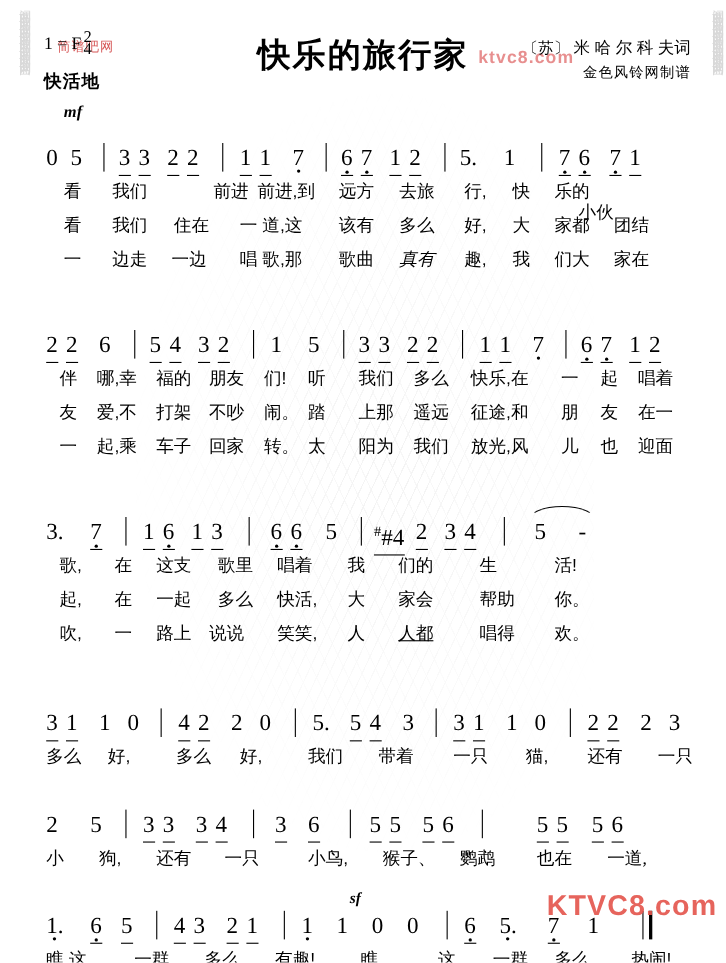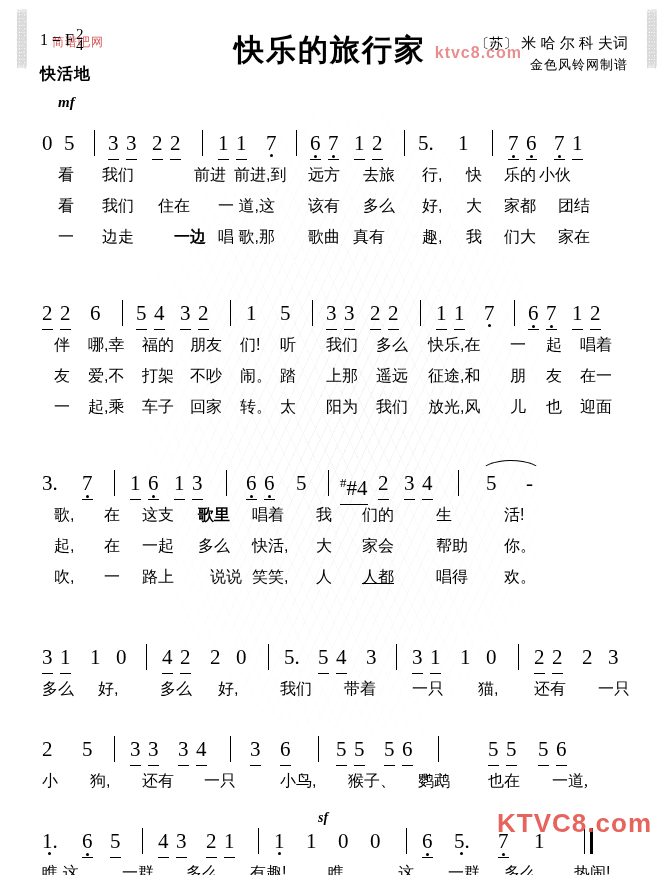--- a/index.html
+++ b/index.html
@@ -289,41 +289,41 @@
       <div class="lyric-row">
         <span class="w" style="left:40px;">看</span>
         <span class="w" style="left:84px;">我们</span>
         <span class="w" style="left:140px;margin-left:36px;">前进</span>
         <span class="w" style="left:216px;">前进,到</span>
         <span class="w" style="left:290px;">远方</span>
         <span class="w" style="left:345px;">去旅</span>
         <span class="w" style="left:404px;">行,</span>
         <span class="w" style="left:448px;">快</span>
         <span class="w" style="left:486px;">乐的</span>
-        <span class="w" style="left:521px;">小伙</span>
+        <span class="w" style="left:508px;margin-top:19px;">小伙</span>
       </div>
       <div class="lyric-row">
         <span class="w" style="left:40px;">看</span>
         <span class="w" style="left:84px;">我们</span>
         <span class="w" style="left:140px;">住在</span>
         <span class="w" style="left:200px;">一 道,这</span>
         <span class="w" style="left:290px;">该有</span>
         <span class="w" style="left:345px;">多么</span>
         <span class="w" style="left:404px;">好,</span>
         <span class="w" style="left:448px;">大</span>
         <span class="w" style="left:486px;">家都</span>
         <span class="w" style="left:540px;">团结</span>
       </div>
       <div class="lyric-row">
         <span class="w" style="left:40px;">一</span>
         <span class="w" style="left:84px;">边走</span>
-        <span class="w" style="left:156px;font-weight:bold;">一边</span>
+        <span class="w" style="left:138px;">一边</span>
         <span class="w" style="left:200px;">唱 歌,那</span>
         <span class="w" style="left:290px;">歌曲</span>
-        <span class="w" style="left:335px;">真有</span>
+        <span class="w" style="left:345px;font-style:italic;">真有</span>
         <span class="w" style="left:404px;">趣,</span>
         <span class="w" style="left:448px;">我</span>
         <span class="w" style="left:486px;">们大</span>
         <span class="w" style="left:540px;font-family:Liberation Serif, serif;">家在</span>
       </div>
     </div>
 
     <div class="system" style="height:152px; margin-top:18px;">
       <div class="notes-row">
         <span class="n underline1" style="left:24px;">2</span>
@@ -418,21 +418,21 @@
         <span class="n underline1" style="left:404px;">4</span>
         <span class="bar" style="left:440px;"></span>
         <span class="n" style="left:468px;">5</span>
         <span class="n" style="left:508px;">-</span>
       </div>
 
       <div class="lyric-row">
         <span class="w" style="left:36px;">歌,</span>
         <span class="w" style="left:86px;">在</span>
         <span class="w" style="left:124px;">这支</span>
-        <span class="w" style="left:180px;font-weight:bold;">歌里</span>
+        <span class="w" style="left:180px;">歌里</span>
         <span class="w" style="left:234px;">唱着</span>
         <span class="w" style="left:298px;">我</span>
         <span class="w" style="left:344px;">们的</span>
         <span class="w" style="left:418px;">生</span>
         <span class="w" style="left:486px;">活!</span>
       </div>
       <div class="lyric-row">
         <span class="w" style="left:36px;">起,</span>
         <span class="w" style="left:86px;">在</span>
         <span class="w" style="left:124px;">一起</span>
@@ -440,21 +440,21 @@
         <span class="w" style="left:234px;">快活,</span>
         <span class="w" style="left:298px;">大</span>
         <span class="w" style="left:344px;">家会</span>
         <span class="w" style="left:418px;">帮助</span>
         <span class="w" style="left:486px;">你。</span>
       </div>
       <div class="lyric-row">
         <span class="w" style="left:36px;">吹,</span>
         <span class="w" style="left:86px;">一</span>
         <span class="w" style="left:124px;">路上</span>
-        <span class="w" style="left:192px;text-align:center;">说说</span>
+        <span class="w" style="left:172px;text-align:center;">说说</span>
         <span class="w" style="left:234px;">笑笑,</span>
         <span class="w" style="left:298px;">人</span>
         <span class="w" style="left:344px;text-decoration:underline;">人都</span>
         <span class="w" style="left:418px;">唱得</span>
         <span class="w" style="left:486px;">欢。</span>
       </div>
     </div>
 
     <div class="system" style="height:70px; margin-top:22px;">
       <div class="notes-row">

